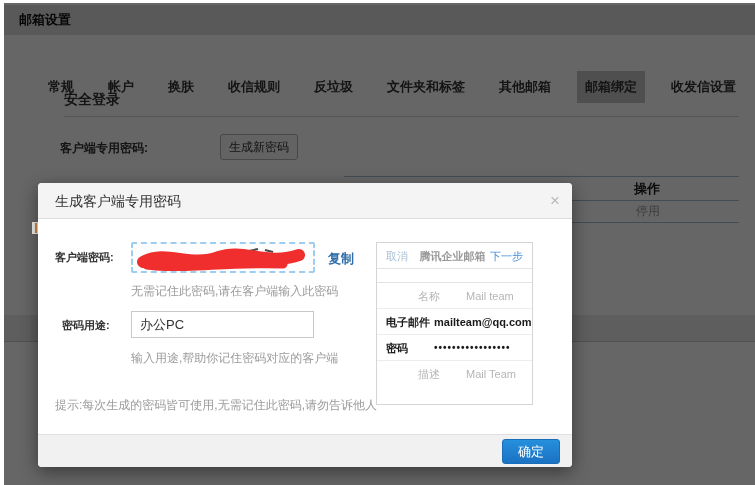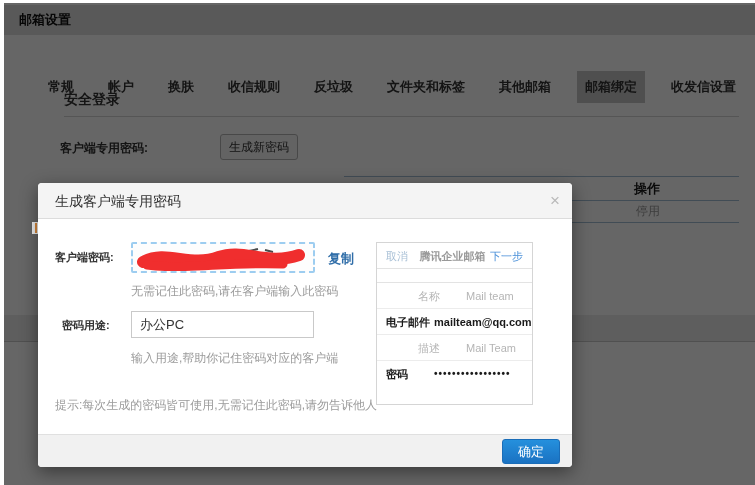--- a/index.html
+++ b/index.html
@@ -151,26 +151,26 @@
       <div id="preview-rows">
           <div class="p-row">
             <span class="p-label p-muted">名称</span>
             <span class="p-value p-muted">Mail team</span>
           </div>
           <div class="p-row">
             <span class="p-label p-strong">电子邮件</span>
             <span class="p-value p-strong">mailteam@qq.com</span>
           </div>
           <div class="p-row">
+            <span class="p-label p-strong">密码</span>
+            <span class="p-value p-strong p-dots">•••••••••••••••••</span>
+          </div>
+          <div class="p-row">
             <span class="p-label p-muted">描述</span>
             <span class="p-value p-muted">Mail Team</span>
-          </div>
-          <div class="p-row">
-            <span class="p-label p-strong">密码</span>
-            <span class="p-value p-strong p-dots">•••••••••••••••••</span>
           </div>
         </div>
     </div>
 
     <div class="m-tip">提示:每次生成的密码皆可使用,无需记住此密码,请勿告诉他人</div>
 
     <div class="m-foot">
       <div class="ok-btn">确定</div>
     </div>
   </div>

